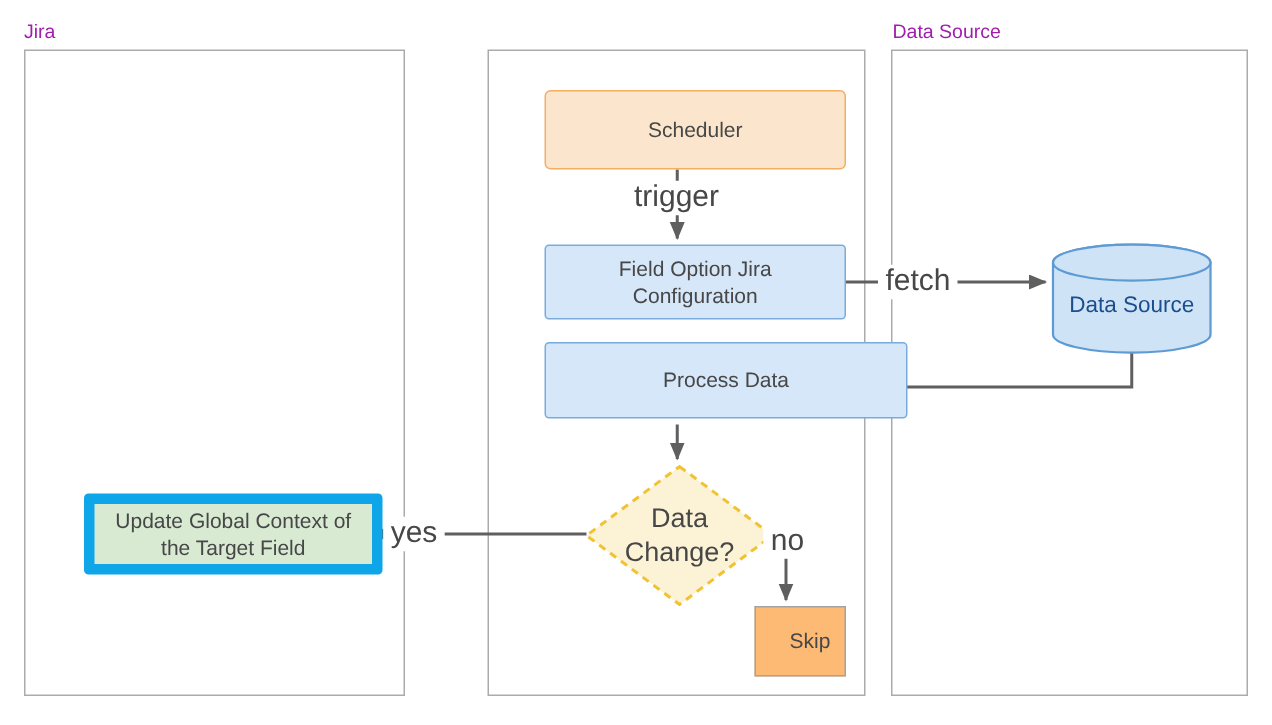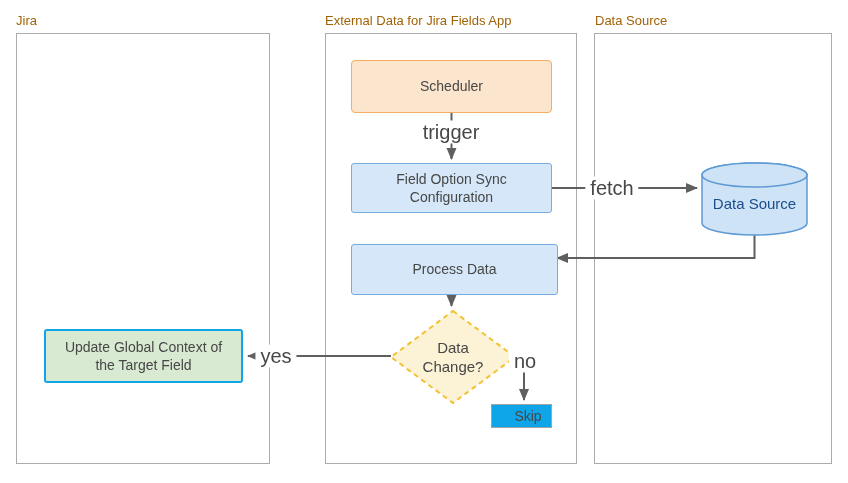--- a/index.html
+++ b/index.html
@@ -25,21 +25,21 @@
     box-sizing: border-box;
     z-index: 1;
   }
   .lane-jira    { left: 16px;  width: 254px; }
   .lane-app     { left: 325px; width: 252px; }
   .lane-ds      { left: 594px; width: 238px; }
   .lane-label {
     position: absolute;
     top: 13px;
     font-size: 13px;
-    color: #a16207;
+    color: #a21caf;
     z-index: 1;
     white-space: nowrap;
   }
   
   svg.edges {
     position: absolute;
     left: 0; top: 0;
     z-index: 2;
   }
   .edge-line {
@@ -53,54 +53,55 @@
     box-sizing: border-box;
     display: flex;
     align-items: center;
     justify-content: center;
     text-align: center;
     font-size: 14px;
     line-height: 1.3;
     color: #474747;
     z-index: 3;
     padding: 2px 8px;
+    margin-left: 12px;
   }
   .node-scheduler {
     left: 351px; top: 60px; width: 201px; height: 53px;
     background: #FCE5CD;
     border: 1px solid #F2AE63;
     border-radius: 4px;
   }
   .node-blue {
     background: #D5E7F8;
     border: 1px solid #79ABDC;
     border-radius: 3px;
   }
   .node-sync    { left: 351px; top: 163px; width: 201px; height: 50px; }
-  .node-process { left: 351px; top: 244px; width: 207px; height: 51px; }
+  .node-process { left: 351px; top: 228px; width: 242px; height: 51px; }
   .node-update {
     left: 44px; top: 329px; width: 199px; height: 54px;
     background: #D9EAD3;
-    border: 2px solid #0ea5e9;
+    border: 7px solid #0ea5e9;
     border-radius: 3px;
   }
   .node-skip {
-    left: 491px; top: 404px; width: 61px; height: 24px;
-    background: #0ea5e9;
+    left: 491px; top: 404px; width: 61px; height: 47px;
+    background: #fdba74;
     border: 1px solid #A3A3A3;
     padding-left: 21px;
   }
   .diamond-label {
     position: absolute;
     left: 413px; top: 330px; width: 80px; height: 54px;
     display: flex;
     align-items: center;
     justify-content: center;
     text-align: center;
-    font-size: 15px;
+    font-size: 18px;
     line-height: 1.3;
     color: #474747;
     z-index: 3;
   }
   .cylinder-label {
     position: absolute;
     left: 702px; top: 195px; width: 105px;
     text-align: center;
     font-size: 15px;
     color: #1A4E8C;
@@ -117,21 +118,20 @@
     z-index: 4;
     white-space: nowrap;
   }
 </style>
 </head>
 <body>
 
 <div class="canvas">
 
   <div class="lane-label" style="left:16px">Jira</div>
-  <div class="lane-label" style="left:325px">External Data for Jira Fields App</div>
   <div class="lane-label" style="left:595px">Data Source</div>
 
   <div class="lane lane-jira"></div>
   <div class="lane lane-app"></div>
   <div class="lane lane-ds"></div>
 
   <svg class="edges" width="848" height="483">
     <defs>
       <marker id="arrow" markerWidth="13" markerHeight="11" refX="11" refY="5" orient="auto" markerUnits="userSpaceOnUse">
         <path d="M0 0 L12 5 L0 10 z" fill="#5F5F5F"></path>
@@ -150,21 +150,21 @@
 
     <path class="edge-line" d="M515 357 L524 357 L524 400" marker-end="url(#arrow)"></path>
 
     <polygon points="453,311 515,357 453,403 391,357" fill="#FCF2D5" stroke="#F1C232" stroke-width="2" stroke-dasharray="5 4"></polygon>
 
     <path d="M702 175 a52.5 12 0 0 1 105 0 v48 a52.5 12 0 0 1 -105 0 z" fill="#CFE3F7" stroke="#5E9AD4" stroke-width="1.5"></path>
     <ellipse cx="754.5" cy="175" rx="52.5" ry="12" fill="#CFE3F7" stroke="#5E9AD4" stroke-width="1.5"></ellipse>
   </svg>
 
   <div class="node node-scheduler">Scheduler</div>
-  <div class="node node-blue node-sync">Field Option Sync Configuration</div>
+  <div class="node node-blue node-sync">Field Option Jira Configuration</div>
   <div class="node node-blue node-process">Process Data</div>
   <div class="node node-update">Update Global Context of the Target Field</div>
   <div class="node node-skip">Skip</div>
   <div class="diamond-label">Data Change?</div>
   <div class="cylinder-label">Data Source</div>
 
   <div class="edge-label" style="left:451px; top:132px">trigger</div>
   <div class="edge-label" style="left:612px; top:188px">fetch</div>
   <div class="edge-label" style="left:276px; top:356px">yes</div>
   <div class="edge-label" style="left:525px; top:361px">no</div>

